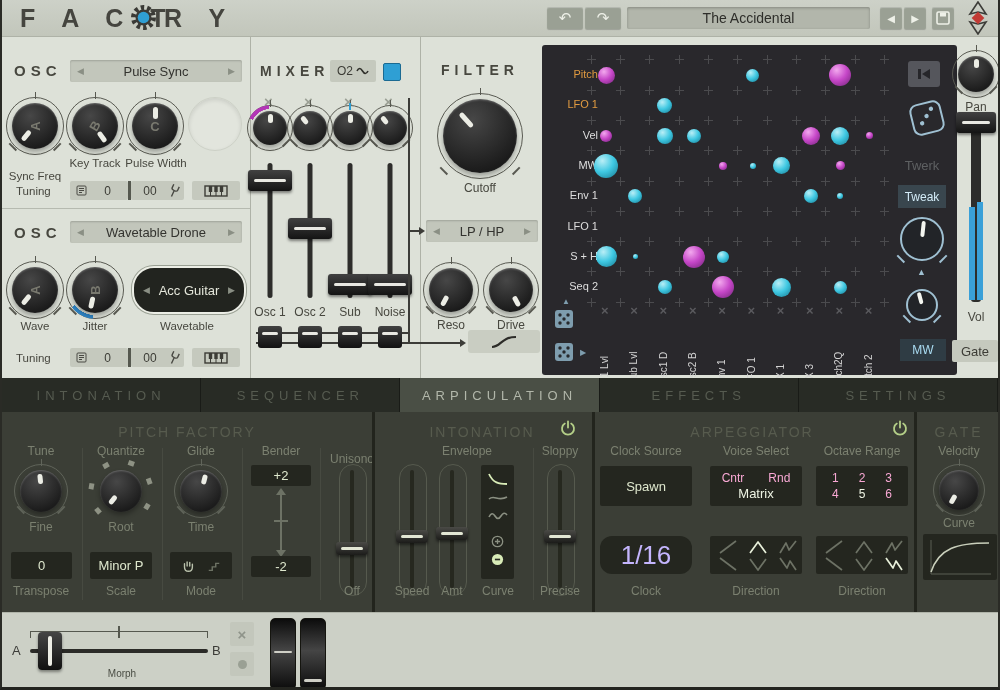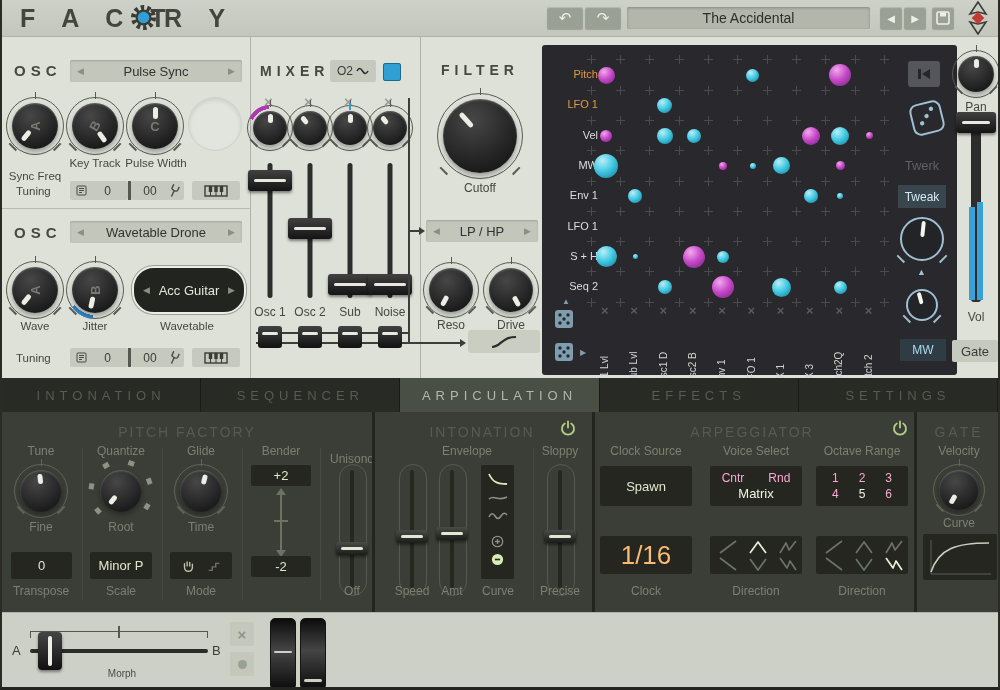--- a/index.html
+++ b/index.html
@@ -774,21 +774,21 @@
         <span class="dimtxt">2</span>
         <span class="dimtxt">3</span>
       </div>
       <div style="display:flex;gap:20px;">
         <span class="dimtxt">4</span>
         <span class="britxt">5</span>
         <span class="dimtxt">6</span>
       </div>
     </div>
 
-    <div class="dbox" style="left:598px;top:124px;width:92px;height:38px;font-size:26px;color:#fdba74;">1/16</div>
+    <div class="dbox" style="left:598px;top:124px;width:92px;height:38px;font-size:26px;color:#c4b5fd;border-radius:12px;">1/16</div>
     <div class="dbox" id="dir-box-1" style="left:708px;top:124px;width:92px;height:38px;">
         <svg width="20" height="16" viewBox="0 0 20 16" style="position: absolute; left: 8px; top: 3px;">
           <path d="M2 14 L18 2" fill="none" stroke="#6d7265" stroke-width="1.7" stroke-linejoin="round"></path>
         </svg>
         <svg width="20" height="16" viewBox="0 0 20 16" style="position: absolute; left: 38px; top: 3px;">
           <path d="M2 14 L10 3 L18 14" fill="none" stroke="#e8f0da" stroke-width="1.7" stroke-linejoin="round"></path>
         </svg>
         <svg width="20" height="16" viewBox="0 0 20 16" style="position: absolute; left: 68px; top: 3px;">
           <path d="M2 14 L8 4 L11 11 L18 2" fill="none" stroke="#6d7265" stroke-width="1.7" stroke-linejoin="round"></path>
         </svg>

